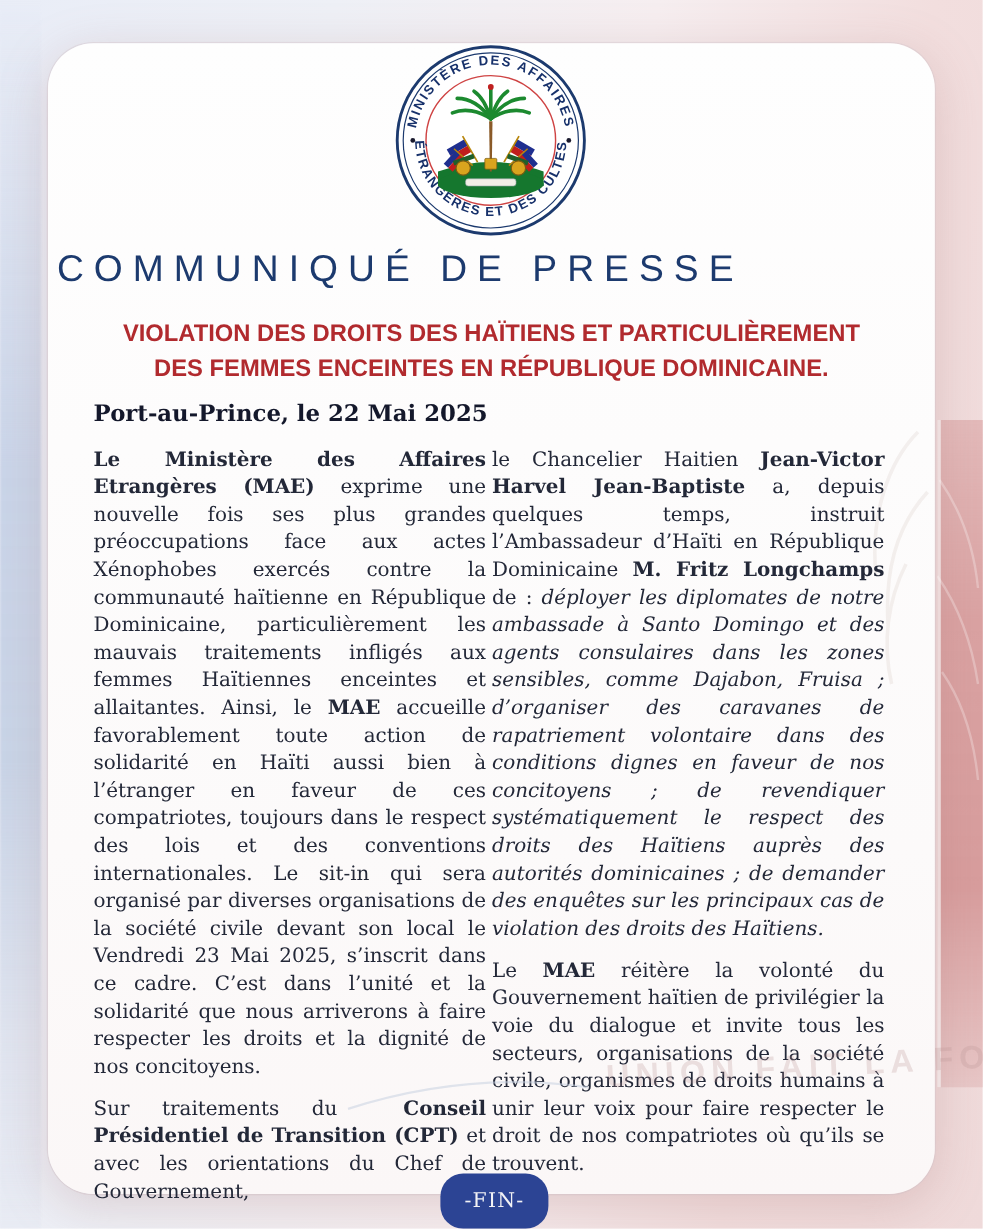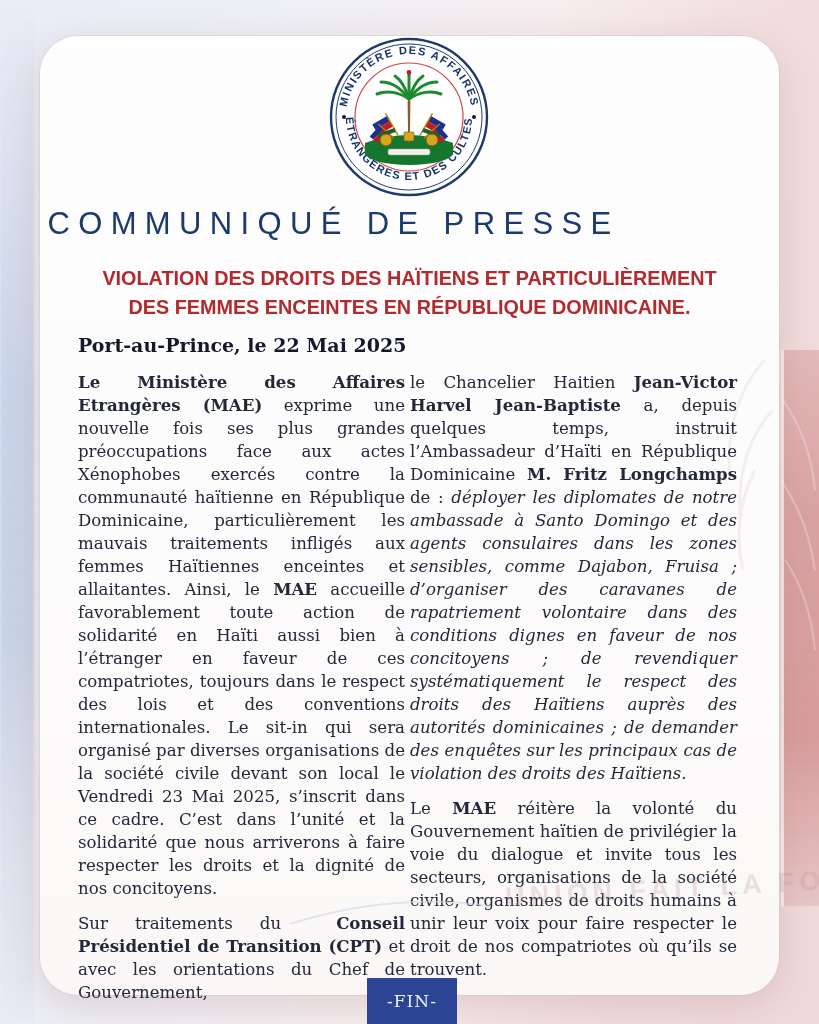--- a/index.html
+++ b/index.html
@@ -62,21 +62,21 @@
   }
   .footer-auth{
     position:absolute;right:74px;top:927px;z-index:3;
     text-align:right;font-size:15px;font-weight:700;
     color:#3a3a4a;line-height:21px;
   }
   .fin-badge{
     position:absolute;left:367px;top:978px;width:90px;height:46px;
     background:#2c4494;z-index:5;
     display:flex;align-items:flex-start;justify-content:center;
-    padding-top:13px;box-sizing:border-box;
+    padding-top:13px;box-sizing:border-box;border-radius:19px;
   }
   .fin-badge span{
     font-family:"DejaVu Serif",serif;font-size:17px;
     letter-spacing:1px;color:#f2f2f5;
   }
   .motto-watermark{
     position:absolute;left:505px;top:872px;z-index:4;
     font-size:27px;font-weight:700;letter-spacing:5px;
     color:rgba(186,148,148,.26);transform:rotate(-3deg);
     white-space:nowrap;pointer-events:none;

